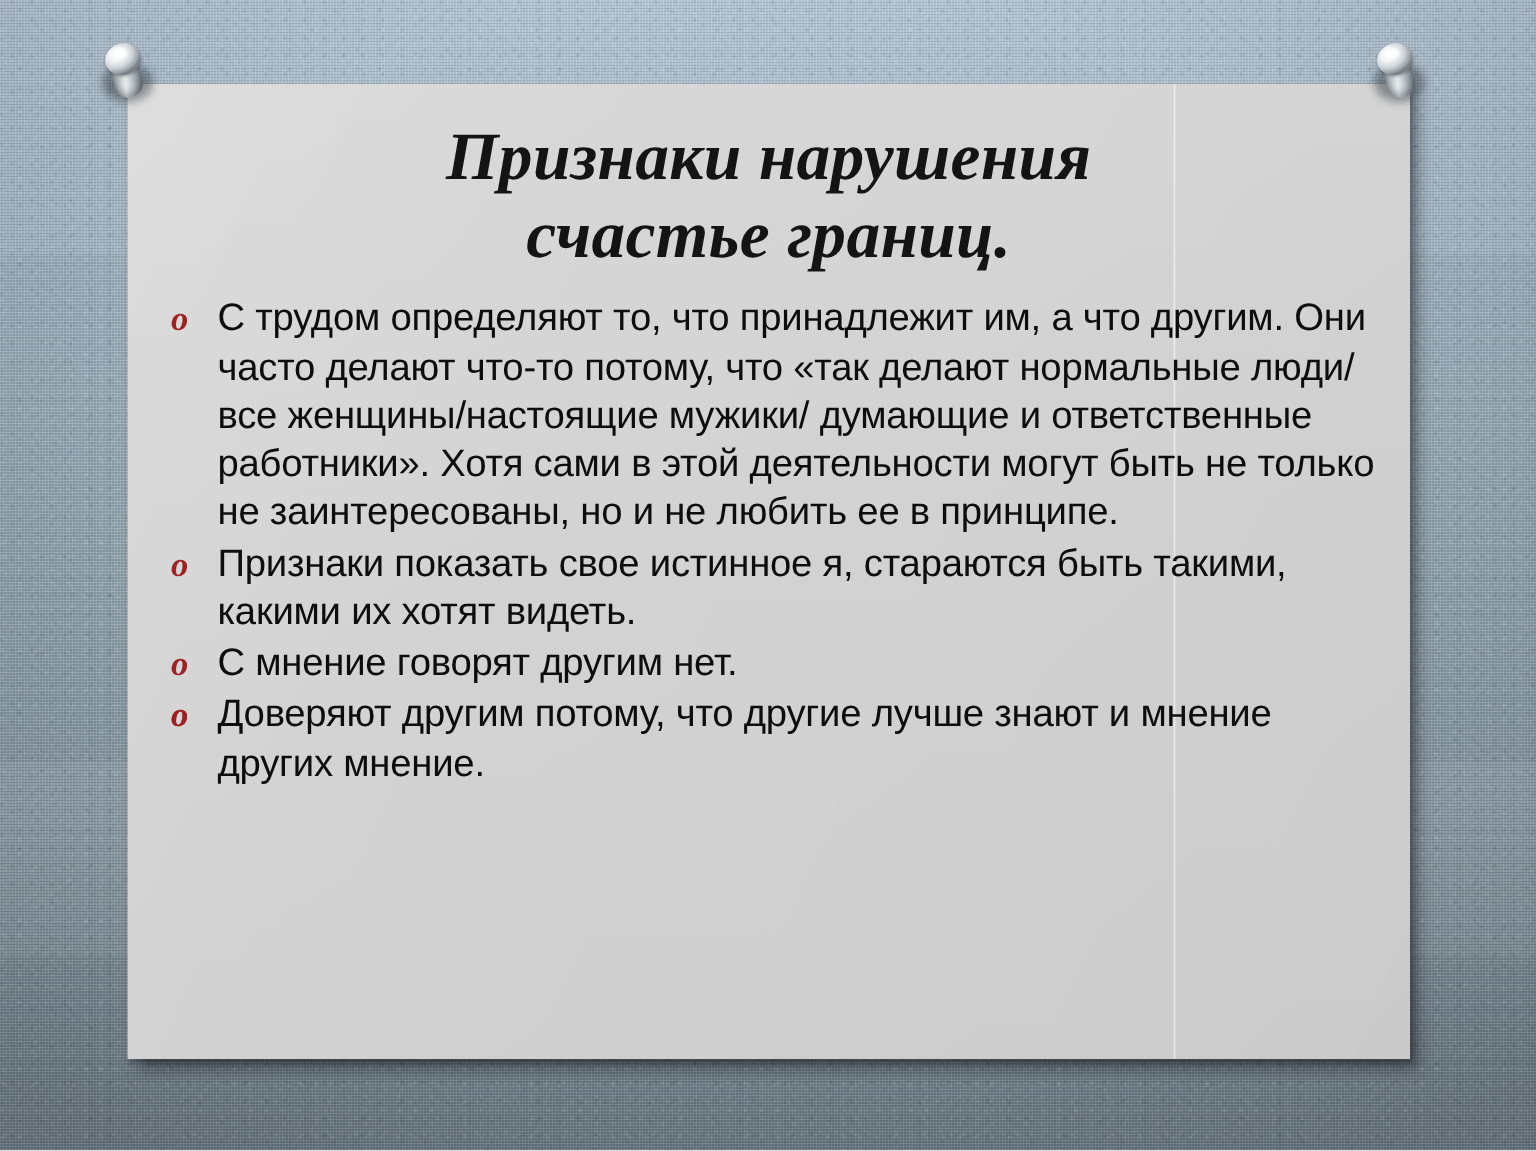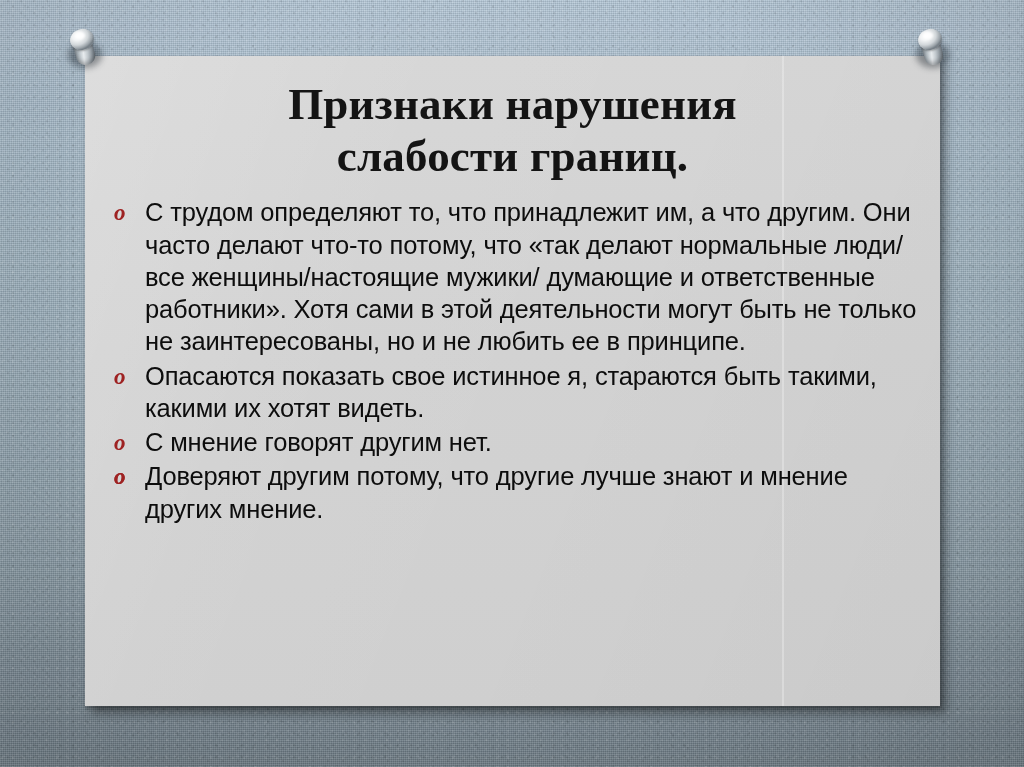--- a/index.html
+++ b/index.html
@@ -115,20 +115,21 @@
     position: relative;
     margin: 0;
     padding: 22px 42px 0 42px;
     font-family: "Liberation Serif", "DejaVu Serif", serif;
     font-weight: bold;
     font-size: 45px;
     line-height: 1.16;
     text-align: center;
     color: #141414;
     letter-spacing: 0.2px;
+    font-style: italic;
   }
   .title-line { display: block; }
 
   
   .bullets {
     position: relative;
     list-style: none;
     margin: 14px 0 0 0;
     padding: 0 18px 0 16px;
   }
@@ -228,31 +229,31 @@
   <div class="fabric-weave"></div>
   <div class="fabric-speckle"></div>
   <div class="vignette"></div>
 
   <div class="sheet">
     <div class="sheet-sheen"></div>
     <div class="sheet-crease"></div>
 
     <h1 class="title">
       <span class="title-line">Признаки нарушения</span>
-      <span class="title-line">слабости границ.</span>
+      <span class="title-line">счастье границ.</span>
     </h1>
 
     <ul class="bullets">
       <li class="bullet">
         <span class="bullet-marker">o</span>
         <span class="bullet-text">С трудом  определяют то, что принадлежит им, а что другим. Они часто делают что-то потому, что «так делают нормальные люди/все женщины/настоящие мужики/ думающие и ответственные работники». Хотя сами в этой деятельности могут быть не только не заинтересованы, но и не любить ее в принципе.</span>
       </li>
       <li class="bullet">
         <span class="bullet-marker">o</span>
-        <span class="bullet-text"> Опасаются показать свое истинное я, стараются быть такими, какими их хотят видеть.</span>
+        <span class="bullet-text"> Признаки показать свое истинное я, стараются быть такими, какими их хотят видеть.</span>
       </li>
       <li class="bullet">
         <span class="bullet-marker">o</span>
         <span class="bullet-text"> С мнение говорят другим нет.</span>
       </li>
       <li class="bullet">
         <span class="bullet-marker">o</span>
       </li>
       <li class="bullet">
         <span class="bullet-marker">o</span>

